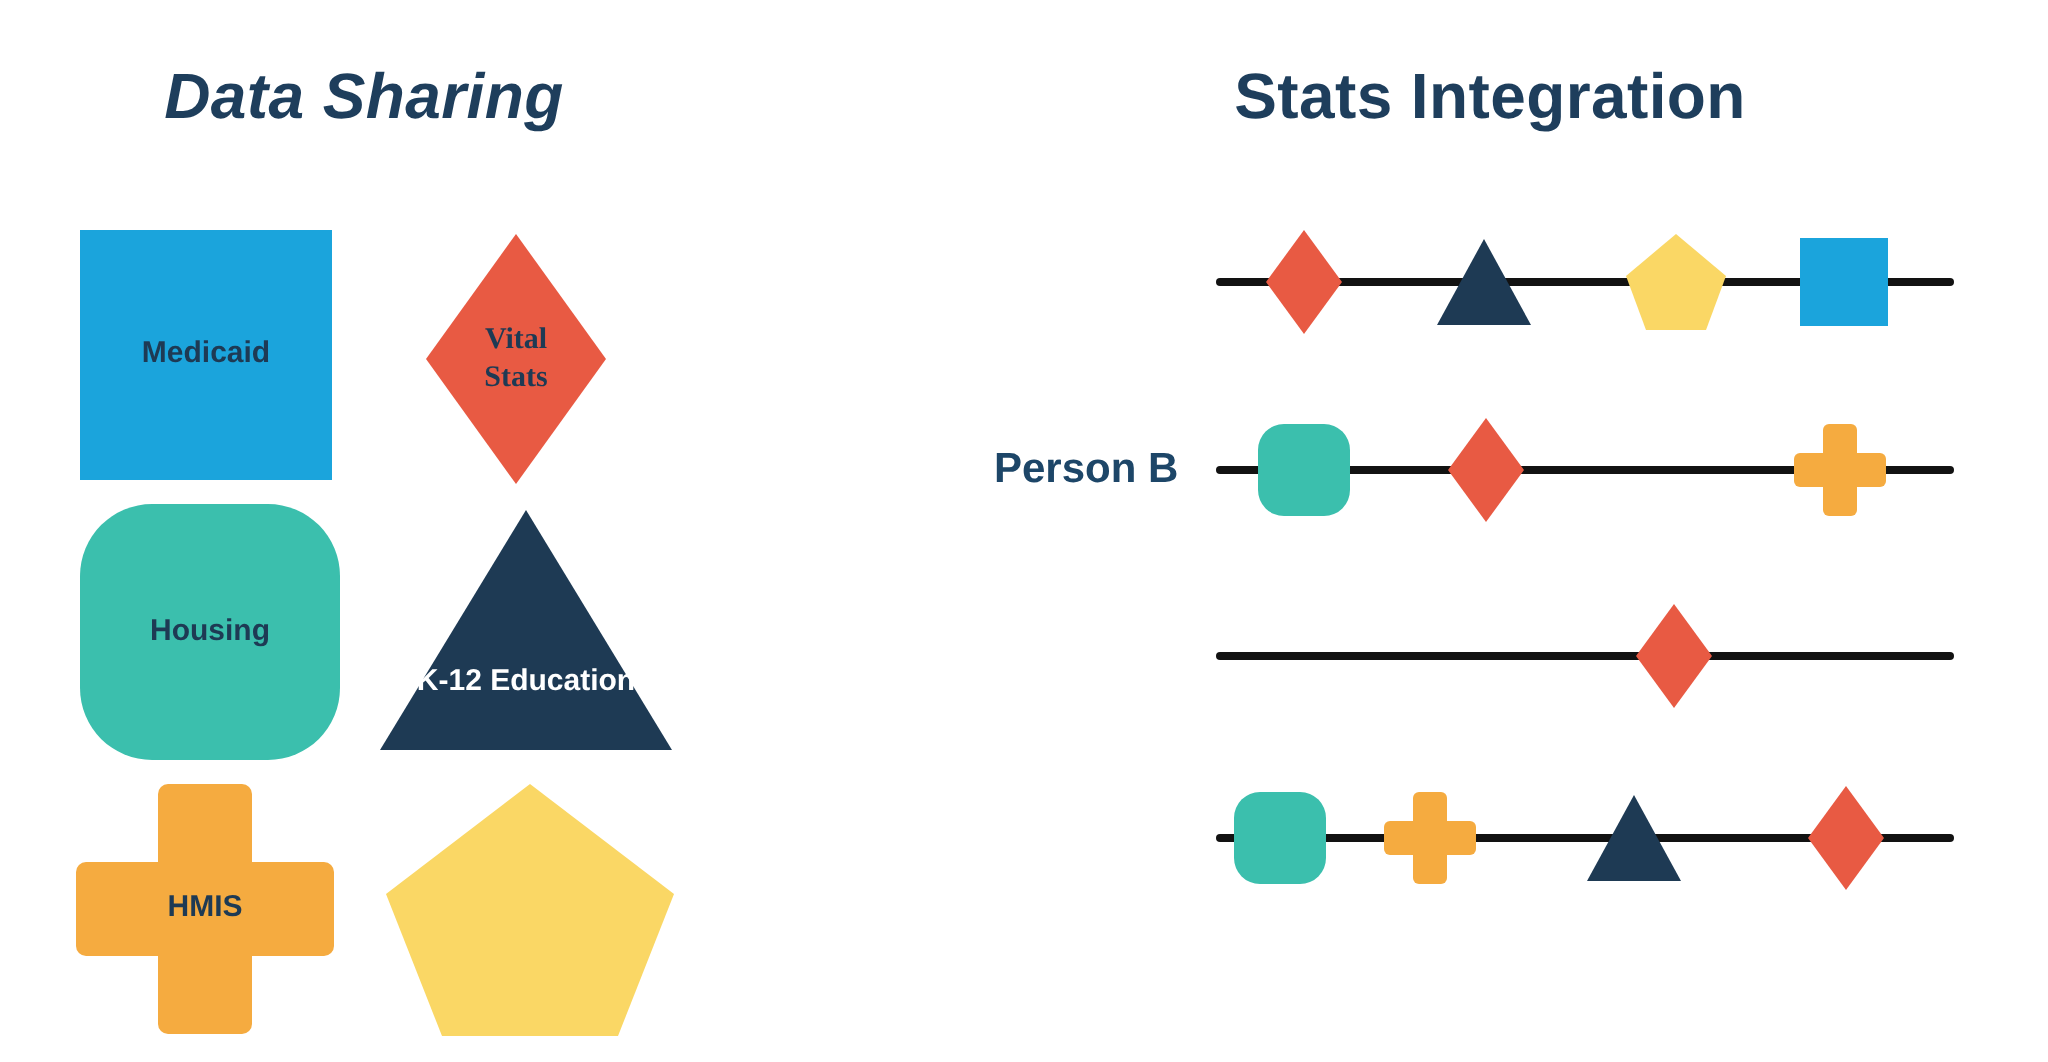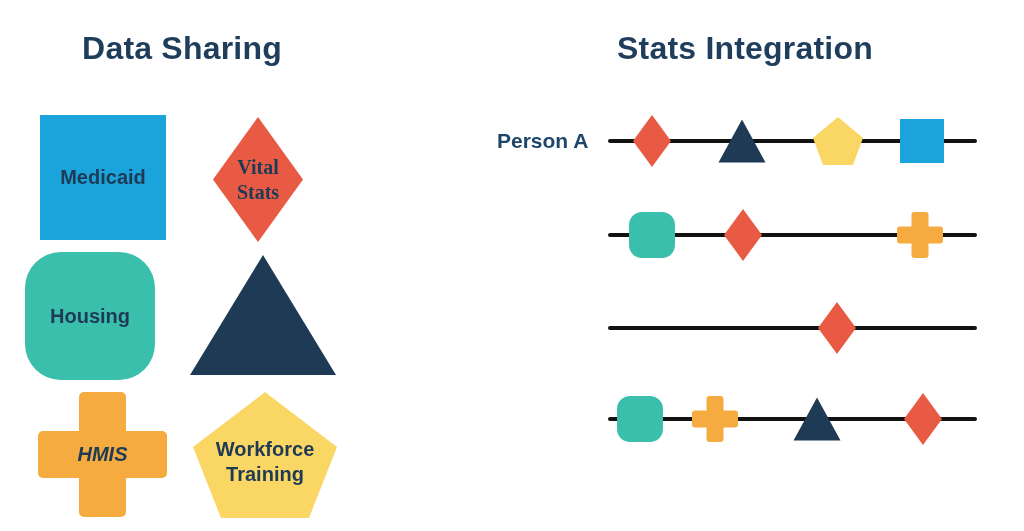--- a/index.html
+++ b/index.html
@@ -15,38 +15,38 @@
   }
   *{margin:0;padding:0;box-sizing:border-box;}
   html,body{width:1024px;height:531px;background:#ffffff;overflow:hidden;
     font-family:"Liberation Sans", sans-serif;}
   .canvas{position:relative;width:1024px;height:531px;background:#ffffff;}
 
   .panel-title{
     position:absolute;top:30px;width:300px;text-align:center;
     font-size:32px;font-weight:700;color:var(--title-text);letter-spacing:.2px;
   }
-  #sharing-title{left:32px;}
+  #sharing-title{left:32px;font-style:italic;}
   #integration-title{left:595px;}
 
   
   .lshape{position:absolute;display:flex;align-items:center;justify-content:center;}
   .lshape svg{position:absolute;inset:0;width:100%;height:100%;overflow:visible;}
   .shape-label{
     position:relative;z-index:2;text-align:center;
-    font-size:20px;font-weight:700;color:var(--navy);line-height:1.25;
+    font-size:15px;font-weight:700;color:var(--navy);line-height:1.25;
   }
   .shape-label.on-dark{color:#ffffff;}
 
   #medicaid-shape{left:40px;top:115px;width:126px;height:125px;}
   #vital-stats-shape{left:213px;top:117px;width:90px;height:125px;font-family:Liberation Serif, serif;}
-  #housing-shape{left:25px;top:252px;width:130px;height:128px;justify-content:center;}
+  #housing-shape{left:40px;top:252px;width:130px;height:128px;justify-content:center;}
   #k12-shape{left:190px;top:255px;width:146px;height:120px;}
   #k12-shape .shape-label{padding-top:52px;}
-  #hmis-shape{left:38px;top:392px;width:129px;height:125px;font-style:italic;}
+  #hmis-shape{left:38px;top:392px;width:129px;height:125px;}
   #workforce-shape{left:193px;top:392px;width:144px;height:126px;}
   #workforce-shape .shape-label{padding-top:14px;max-width:104px;}
   #vital-stats-shape .shape-label{max-width:56px;}
 
   
   .prow{position:absolute;left:480px;width:544px;height:94px;}
   #row-a{top:94px;}
   #row-b{top:188px;}
   #row-c{top:281px;}
   #row-d{top:372px;}
@@ -86,59 +86,59 @@
       <svg viewBox="0 0 130 128" preserveAspectRatio="none">
         <rect x="0" y="0" width="130" height="128" rx="36" ry="36" fill="#3BBFAD"></rect>
       </svg>
       <span class="shape-label">Housing</span>
     </div>
 
     <div class="lshape" id="k12-shape">
       <svg viewBox="0 0 146 120" preserveAspectRatio="none">
         <polygon points="73,0 146,120 0,120" fill="#1E3A54"></polygon>
       </svg>
+      <span class="shape-label on-dark">K-12 Education</span>
     </div>
 
     <div class="lshape" id="hmis-shape">
       <svg viewBox="0 0 129 125" preserveAspectRatio="none">
         <rect x="0" y="39" width="129" height="47" rx="5" fill="#F5AB40"></rect>
         <rect x="41" y="0" width="47" height="125" rx="5" fill="#F5AB40"></rect>
       </svg>
       <span class="shape-label">HMIS</span>
     </div>
 
     <div class="lshape" id="workforce-shape">
       <svg viewBox="0 0 144 126" preserveAspectRatio="none">
         <polygon points="72,0 144,55 116,126 28,126 0,55" fill="#FAD765"></polygon>
       </svg>
-      <span class="shape-label">Workforce Training</span>
     </div>
   </section>
 
   <section>
     <h1 class="panel-title" id="integration-title">Stats Integration</h1>
 
     <div class="prow" id="row-a">
-      <span class="person-label">Person A</span>
       <div class="timeline"></div>
       <svg class="ts" style="left:172px" width="38" height="52" viewBox="0 0 38 52">
         <polygon points="19,0 38,26 19,52 0,26" fill="#E85A43"></polygon>
       </svg>
       <svg class="ts" style="left:262px" width="47" height="43" viewBox="0 0 47 43">
         <polygon points="23.5,0 47,43 0,43" fill="#1E3A54"></polygon>
       </svg>
       <svg class="ts" style="left:358px" width="50" height="48" viewBox="0 0 50 48">
         <polygon points="25,0 50,21 40,48 10,48 0,21" fill="#FAD765"></polygon>
       </svg>
       <svg class="ts" style="left:442px" width="44" height="44" viewBox="0 0 44 44">
         <rect x="0" y="0" width="44" height="44" fill="#1BA4DC"></rect>
       </svg>
     </div>
 
     <div class="prow" id="row-b">
+      <span class="person-label">Person B</span>
       <div class="timeline"></div>
       <svg class="ts" style="left:172px" width="46" height="46" viewBox="0 0 46 46">
         <rect x="0" y="0" width="46" height="46" rx="13" fill="#3BBFAD"></rect>
       </svg>
       <svg class="ts" style="left:263px" width="38" height="52" viewBox="0 0 38 52">
         <polygon points="19,0 38,26 19,52 0,26" fill="#E85A43"></polygon>
       </svg>
       <svg class="ts" style="left:440px" width="46" height="46" viewBox="0 0 46 46">
         <rect x="0" y="14.5" width="46" height="17" rx="3" fill="#F5AB40"></rect>
         <rect x="14.5" y="0" width="17" height="46" rx="3" fill="#F5AB40"></rect>

